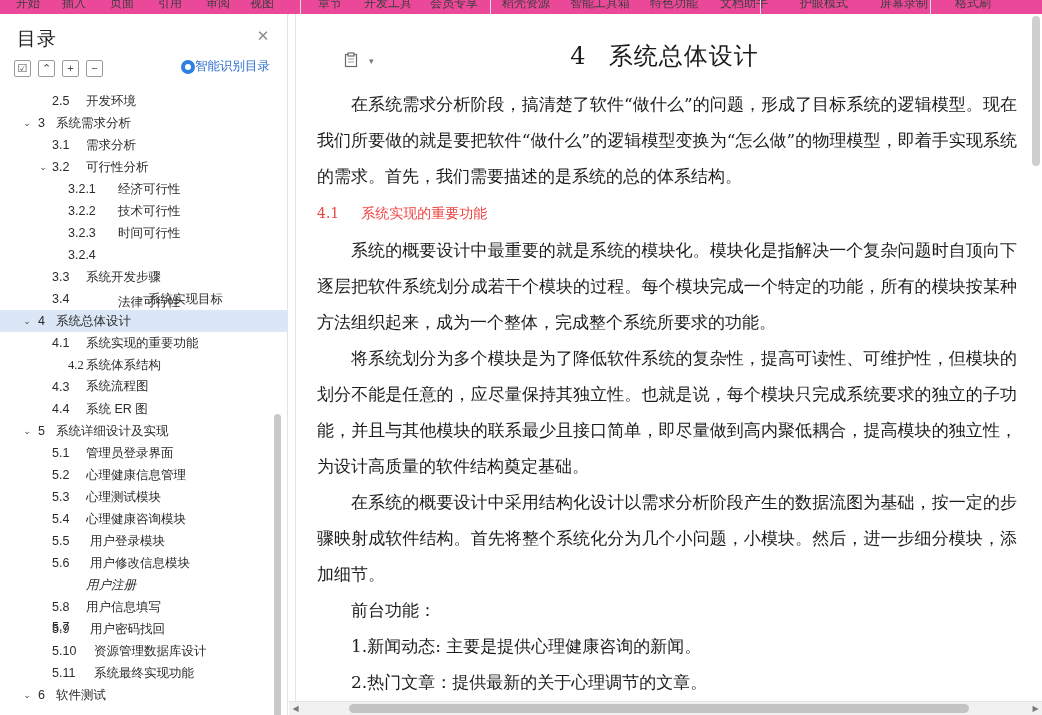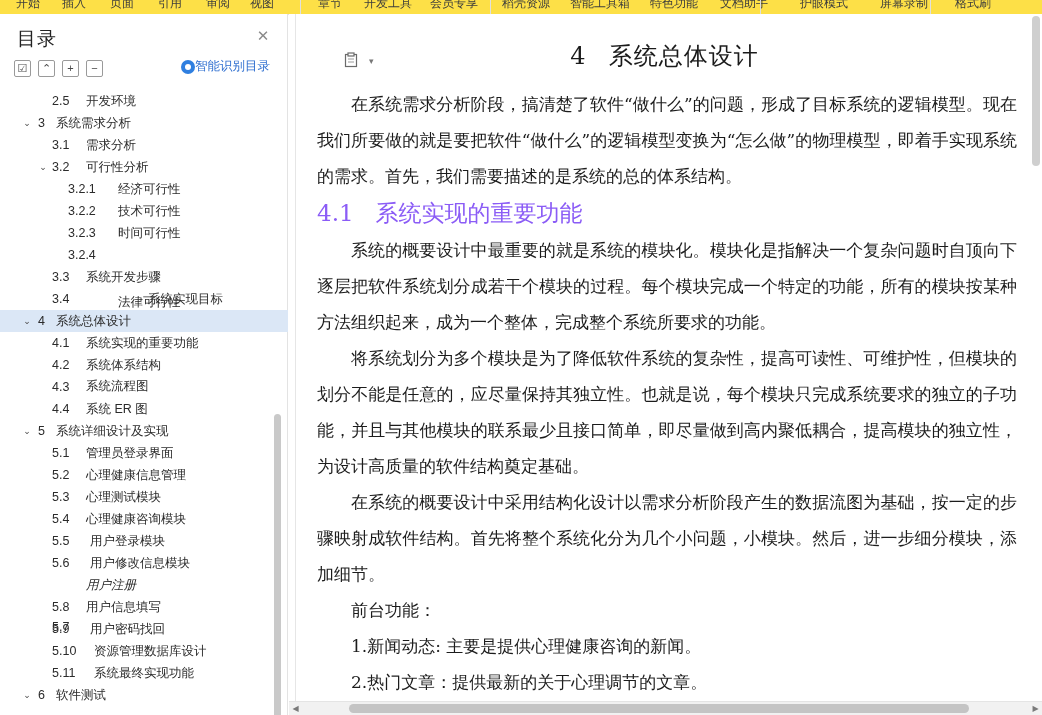--- a/index.html
+++ b/index.html
@@ -15,21 +15,21 @@
     overflow: hidden;
     background: #ffffff;
   }
 
   
   .ribbon-strip {
     position: absolute;
     left: 0; top: 0;
     width: 1042px;
     height: 14px;
-    background: #fde047;
+    background: #ec4899;
     border-bottom: 1px solid #e2e2e2;
     overflow: hidden;
   }
   .ribbon-item {
     position: absolute;
     top: -5px;
     font-size: 12px;
     color: #3c3c3c;
     white-space: nowrap;
   }
@@ -245,23 +245,23 @@
     color: #1c1c1c;
   }
   .doc-body p {
     margin: 0;
     text-align: justify;
     text-indent: 2em;
   }
   .doc-h2 {
     margin: 0;
     font-family: "DejaVu Serif", serif;
-    font-size: 23px;
+    font-size: 14px;
     line-height: 38px;
-    color: #8b5cf6;
+    color: #ef4444;
     font-weight: normal;
     text-indent: 0;
   }
   .doc-h2 .h2num { margin-right: 22px; }
 
   
   .hscroll {
     position: absolute;
     left: 289px;
     bottom: 0;
@@ -396,21 +396,21 @@
         <div class="ol-item selected">
           <span class="ol-caret" style="left: 20px;">⌄</span>
           <span class="ol-num" style="left: 38px;">4</span>
           <span class="ol-text" style="left: 56px;">系统总体设计</span>
         </div>
         <div class="ol-item">
           <span class="ol-num" style="left: 52px;">4.1</span>
           <span class="ol-text" style="left: 86px;">系统实现的重要功能</span>
         </div>
         <div class="ol-item">
-          <span class="ol-num" style="left: 52px;">4.2</span>
+          <span class="ol-num" style="left: 68px; font-family: Liberation Serif, serif;">4.2</span>
           <span class="ol-text" style="left: 86px;">系统体系结构</span>
         </div>
         <div class="ol-item">
           <span class="ol-num" style="left: 52px;">4.3</span>
           <span class="ol-text" style="left: 86px; font-family: Liberation Mono, monospace;">系统流程图</span>
         </div>
         <div class="ol-item">
           <span class="ol-num" style="left: 52px;">4.4</span>
           <span class="ol-text" style="left: 86px;">系统 ER 图</span>
         </div>

